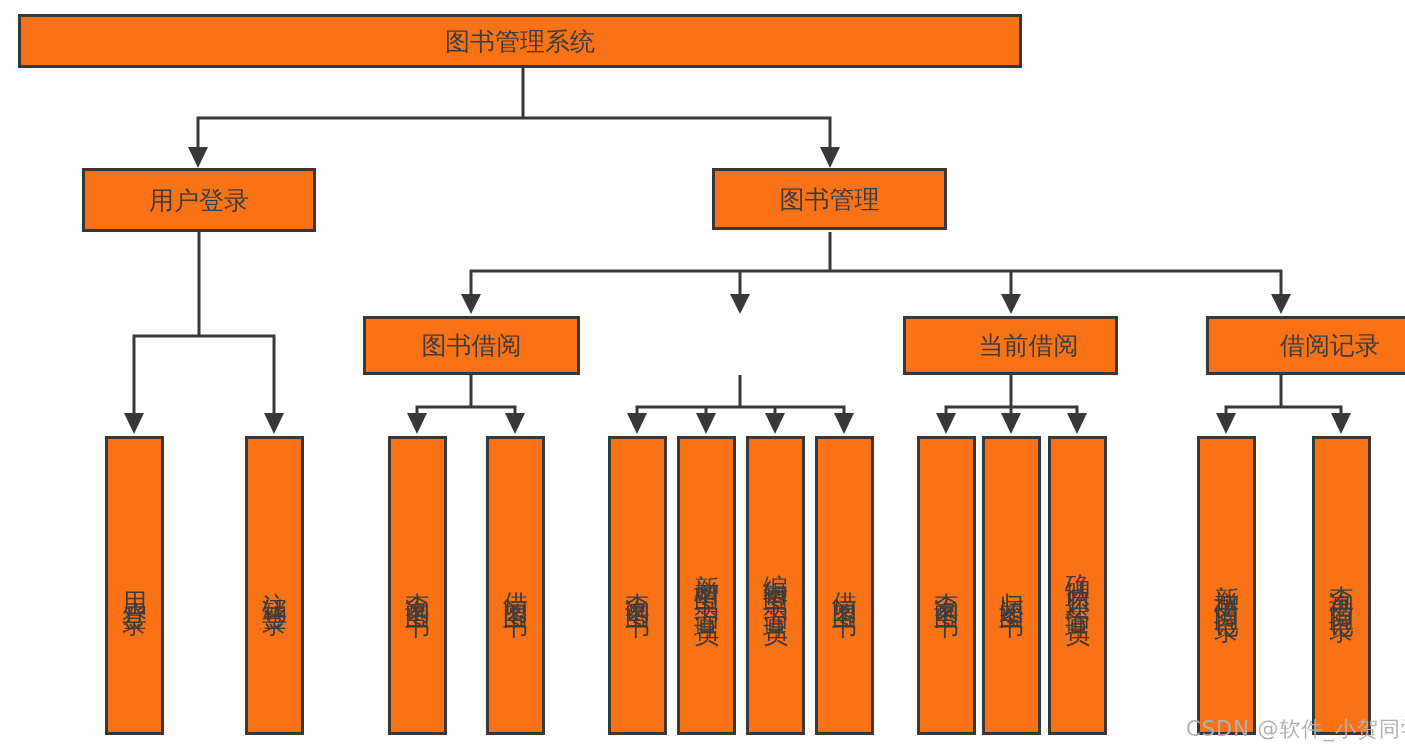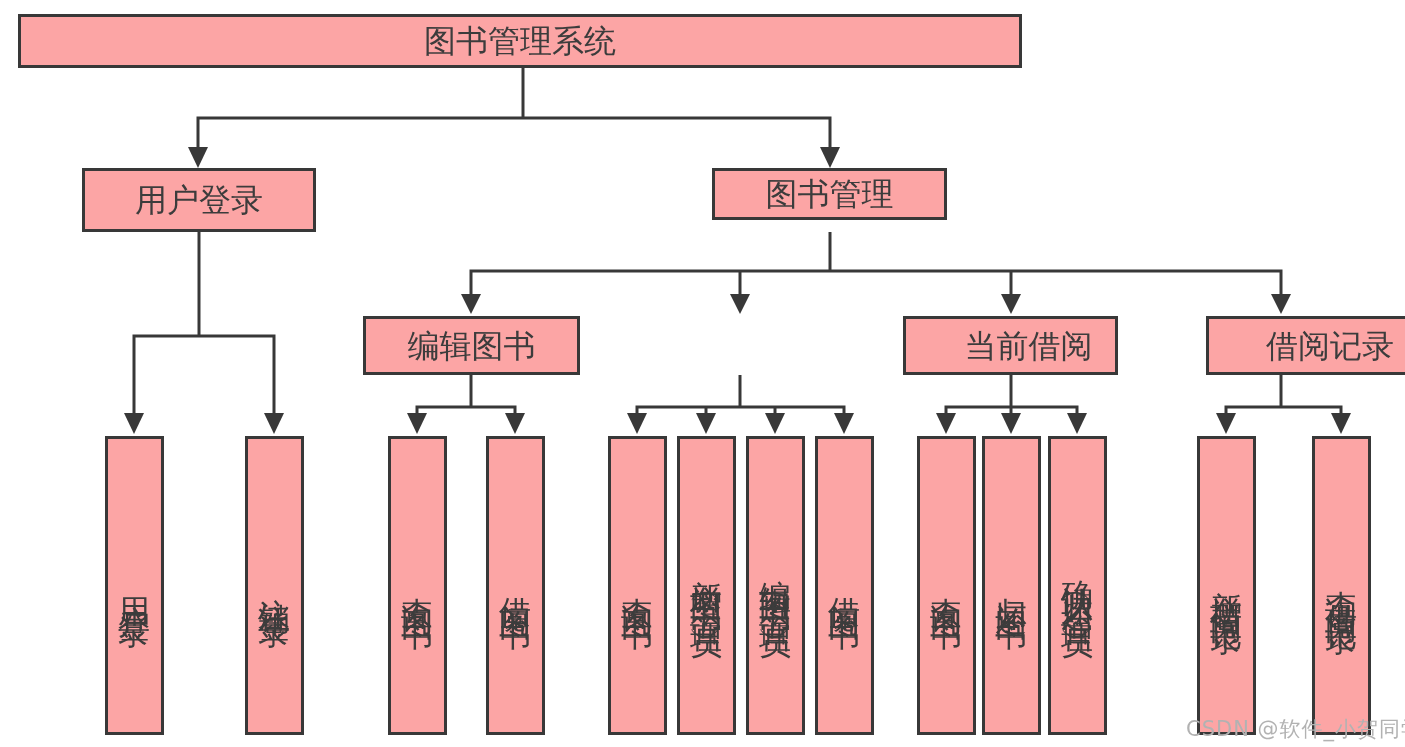--- a/index.html
+++ b/index.html
@@ -19,41 +19,41 @@
     position: absolute;
     left: 0;
     top: 0;
     width: 1405px;
     height: 747px;
   }
   .node {
     position: absolute;
     box-sizing: border-box;
     border: 3px solid #383838;
-    background: #fca5a5;
+    background: #f97316;
     display: flex;
     align-items: center;
     justify-content: center;
     color: #3c3c3c;
-    font-size: 32px;
+    font-size: 25px;
     line-height: 1;
     white-space: nowrap;
   }
   .node .vtext {
     writing-mode: vertical-rl;
     text-orientation: mixed;
     letter-spacing: 7px;
     line-height: 1;
     white-space: nowrap;
   }
   
   .n-root   { left: 18px;   top: 14px;  width: 1004px; height: 54px; }
   
   .n-login  { left: 82px;   top: 168px; width: 234px;  height: 64px; }
-  .n-mgmt   { left: 712px;  top: 168px; width: 235px;  height: 52px; }
+  .n-mgmt   { left: 712px;  top: 168px; width: 235px;  height: 62px; }
   
   .n-newbook { left: 363px; top: 316px; width: 217px;  height: 59px; }
   .n-borrow  { left: 633px; top: 316px; width: 215px;  height: 59px; }
   .n-current { left: 903px; top: 316px; width: 215px;  height: 59px; padding-left: 36px; }
   .n-record  { left: 1174px;top: 316px; width: 248px;  height: 59px; margin-left: 32px; }
   
   .leaf { top: 436px; width: 59px; height: 299px; }
   .lf-a1 { left: 105px; }
   .lf-a2 { left: 245px; }
   .lf-b1 { left: 388px; }
@@ -163,21 +163,21 @@
   </div>
 
   <div class="node n-login">
     <span>用户登录</span>
   </div>
   <div class="node n-mgmt">
     <span>图书管理</span>
   </div>
 
   <div class="node n-newbook">
-    <span>编辑图书</span>
+    <span>图书借阅</span>
   </div>
   <div class="node n-current">
     <span>当前借阅</span>
   </div>
   <div class="node n-record">
     <span>借阅记录</span>
   </div>
 
   <div class="node leaf lf-a1">
     <span class="vtext">用户登录</span>

